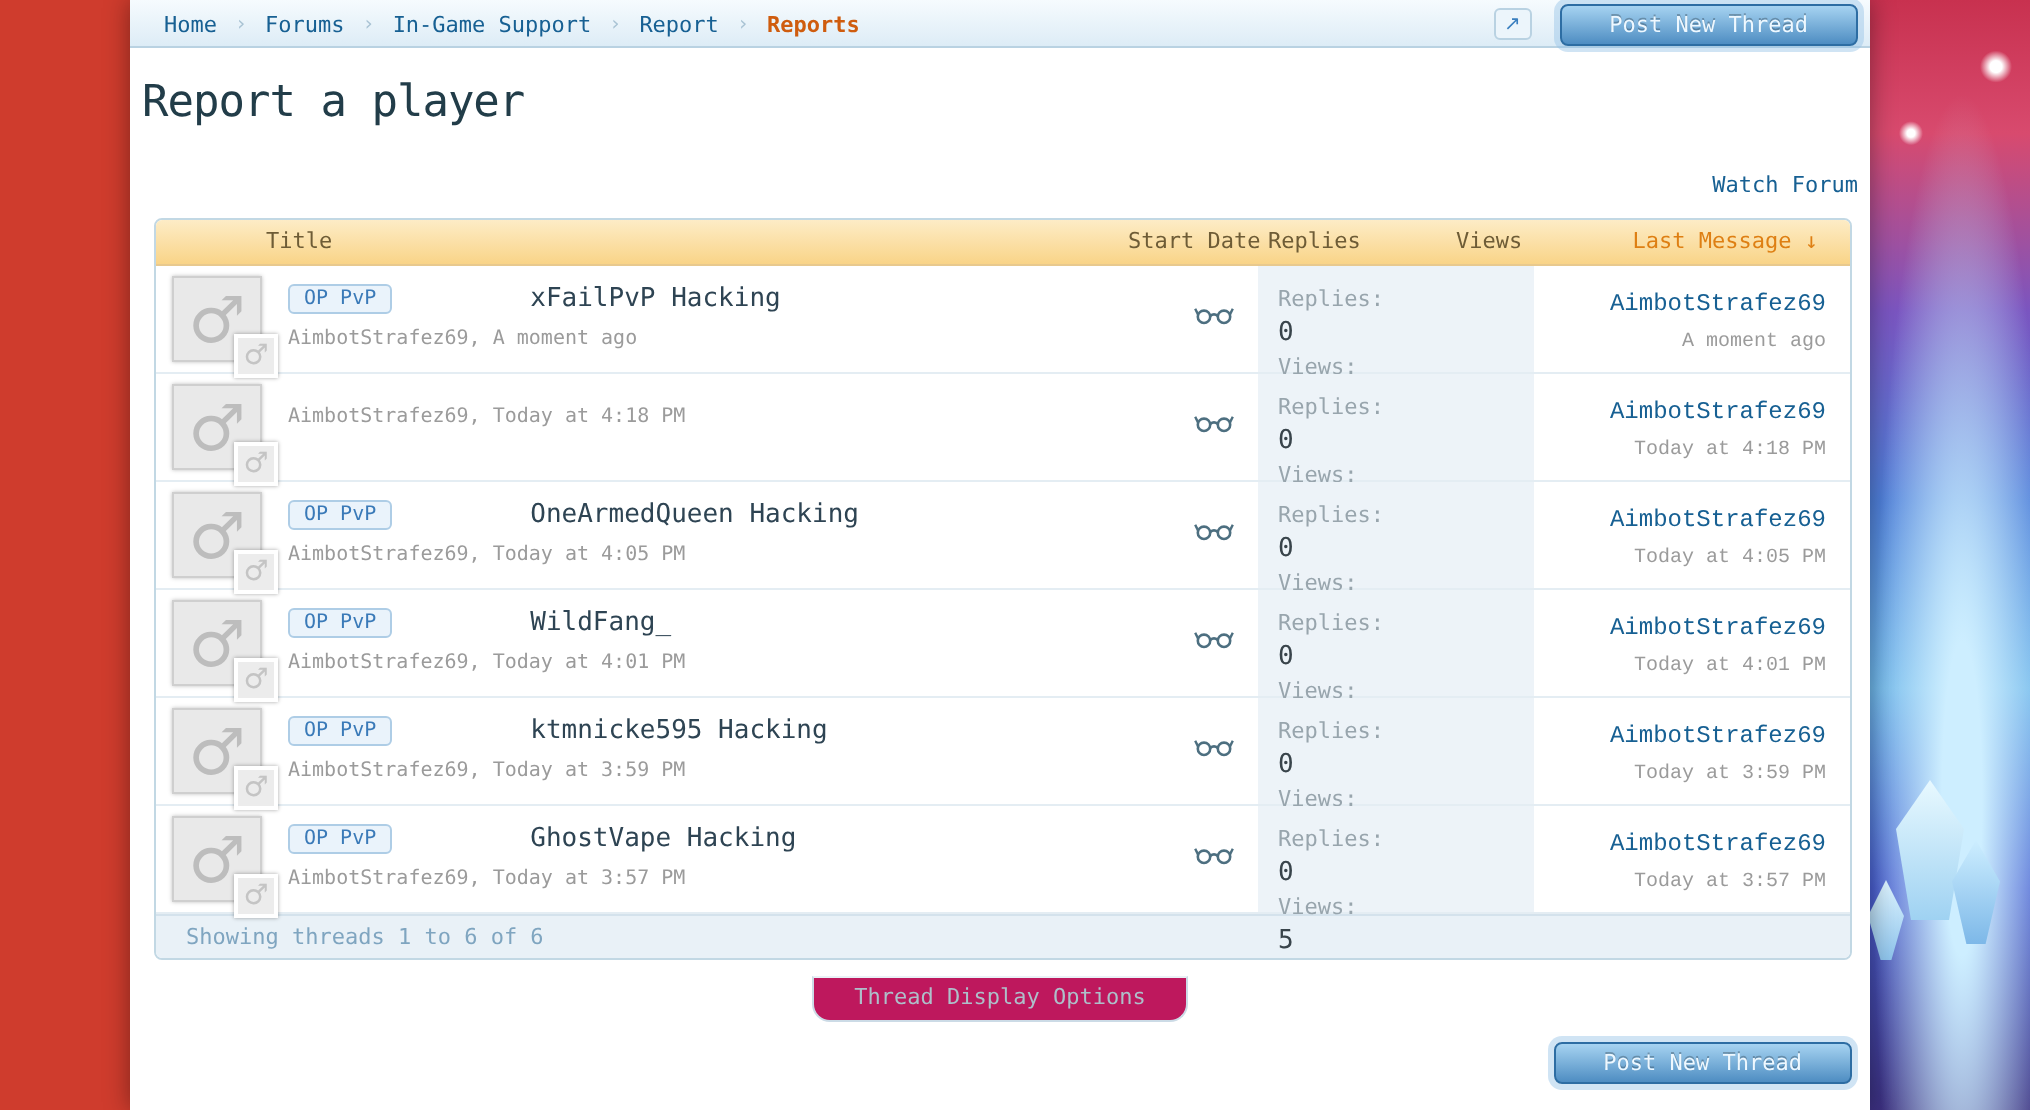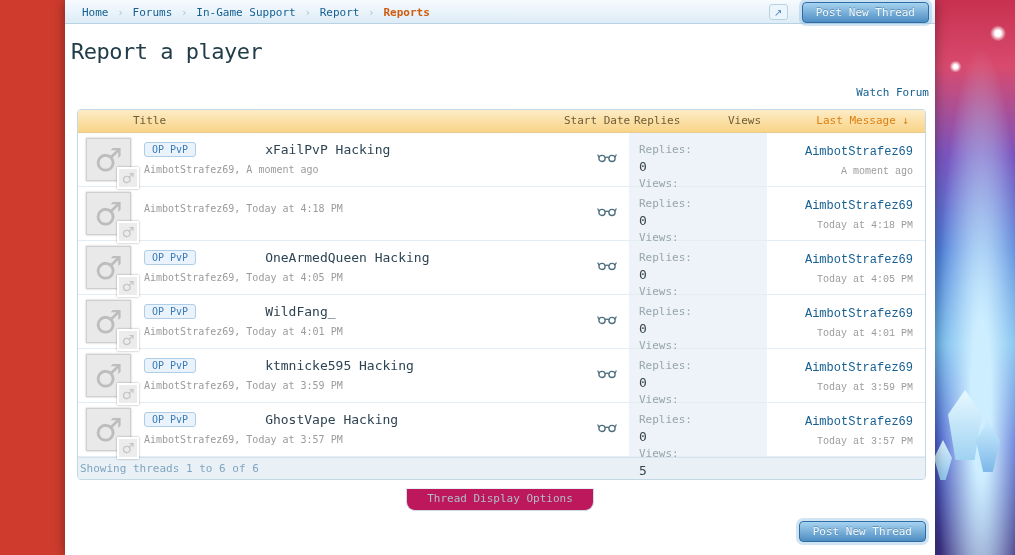--- a/index.html
+++ b/index.html
@@ -56,21 +56,21 @@
   .crumbs{display:flex;align-items:center;}
   .crumb{color:var(--link-blue);font-size:11px;text-decoration:none;padding:0 9px;cursor:pointer;}
   .crumb.active{color:var(--crumb-active);font-weight:bold;}
   .sep{color:#a9c3d4;font-size:10px;}
   .crumb-right{display:flex;align-items:center;gap:14px;}
   .share-box{width:19px;height:16px;border:1px solid #b9d2e2;background:#ecf5fb;border-radius:3px;
     color:#3a7fbf;font-size:10px;display:flex;align-items:center;justify-content:center;cursor:pointer;
     font-family:"DejaVu Sans",sans-serif;}
   .btn{font-family:"DejaVu Sans Mono",monospace;font-size:11px;color:var(--btn-text);
     background:linear-gradient(var(--btn-top),var(--btn-bottom));
-    border:1px solid var(--btn-border);border-radius:4px;padding:3px 13px;cursor:pointer;
+    border:1px solid var(--btn-border);border-radius:4px;padding:3px 24px;cursor:pointer;
     box-shadow:0 0 0 3px rgba(150,195,230,.45);text-shadow:0 -1px 0 rgba(0,0,0,.25);}
 
   h1{margin:15px 0 0 6px;font-size:22px;font-weight:500;color:var(--page-title);letter-spacing:-.5px;}
   .watch-row{text-align:right;padding-right:6px;margin-top:17px;}
   .watch-row a{color:var(--link-blue);font-size:11px;text-decoration:none;cursor:pointer;}
 
   
   .thread-table{margin:9px 9px 0 12px;border:1px solid #c2d8e4;border-radius:4px;background:#fff;}
   .t-header{position:relative;height:23px;border-radius:3px 3px 0 0;
     background:linear-gradient(var(--table-header-top),var(--table-header-bottom));
@@ -105,21 +105,21 @@
   .glasses{cursor:pointer;height:12px;}
   .cell-stats{width:138px;flex:none;background:var(--stats-bg);padding:8px 14px 0 10px;}
   .stat-line{display:flex;justify-content:space-between;align-items:baseline;line-height:17px;flex-direction:column;}
   .stat-label{color:#98a5ad;font-size:11px;}
   .stat-val{color:#39444b;font-size:13px;}
   .cell-last{width:158px;flex:none;text-align:right;padding:9px 12px 0 0;font-family:Liberation Mono, monospace;}
   .last-name{color:var(--link-blue);font-size:12px;text-decoration:none;cursor:pointer;white-space:nowrap;}
   .last-date{color:#9b9b9b;font-size:10px;margin-top:6px;white-space:nowrap;}
 
   .t-footer{background:#e9f1f7;border-top:1px solid #d4e2ec;border-radius:0 0 3px 3px;
-    color:var(--footer-text);font-size:11px;padding:4px 2px;}
+    color:var(--footer-text);font-size:11px;padding:4px 15px;}
 
   .tdo-wrap{display:flex;justify-content:center;margin-top:8px;}
   .tdo{border:1px solid #ccdbe6;border-top-color:#eaf1f6;border-radius:0 0 9px 9px;
     padding:3px 20px 5px;font-size:11px;color:#aebfca;background:#be185d;cursor:pointer;}
   .bottom-btn-row{display:flex;justify-content:flex-end;padding:10px 9px 0 0;}
 </style>
 </head>
 <body>
 
 <div class="page">

